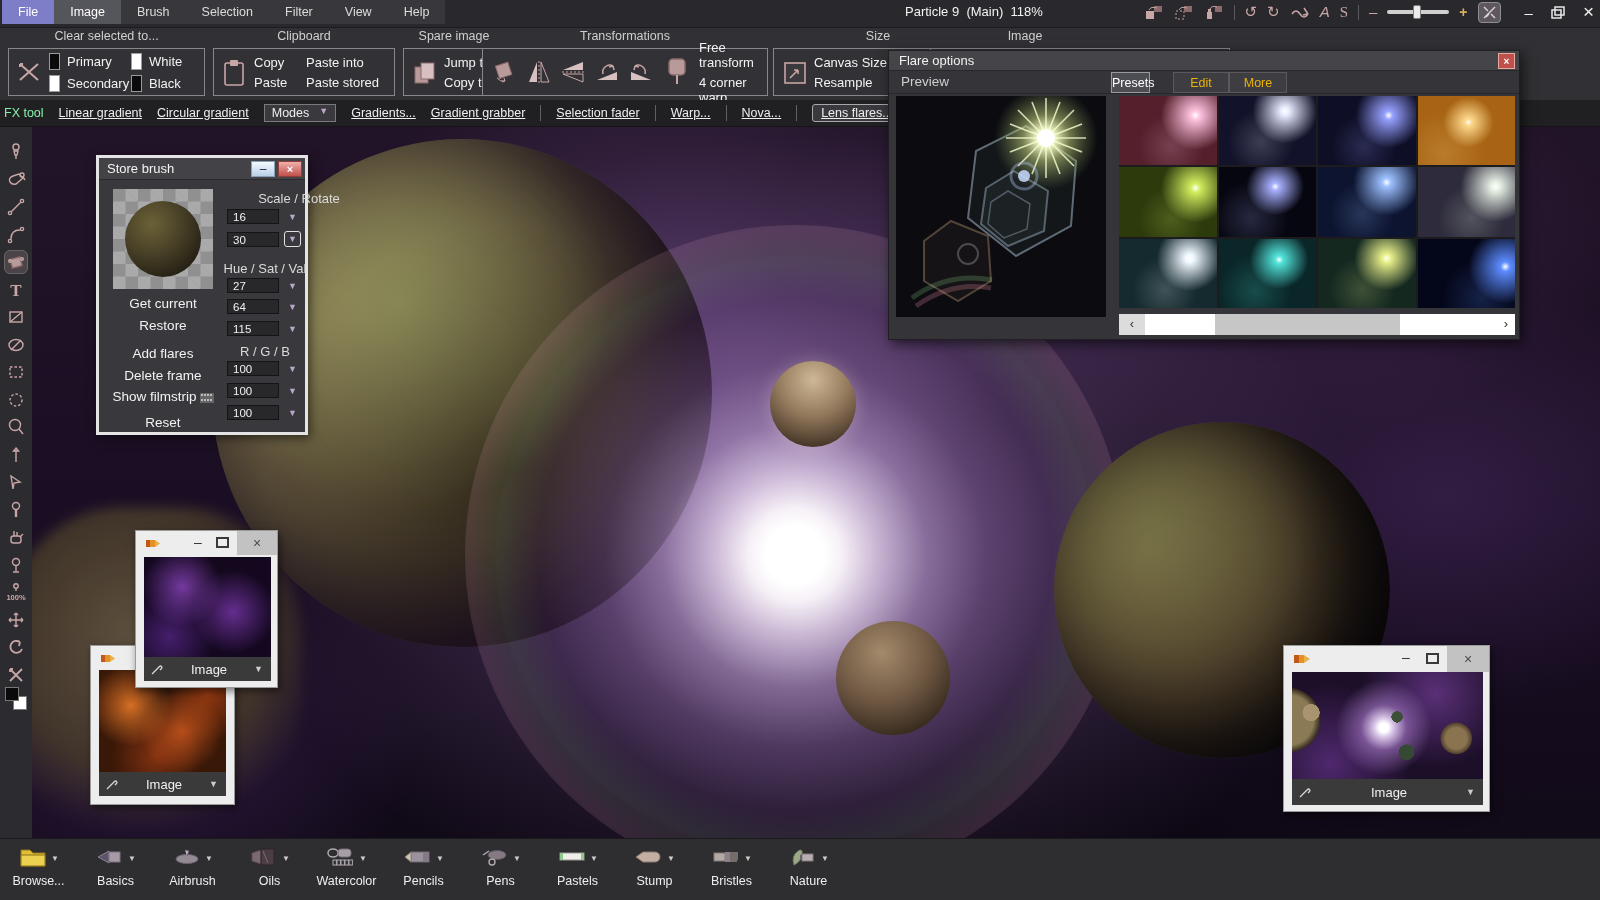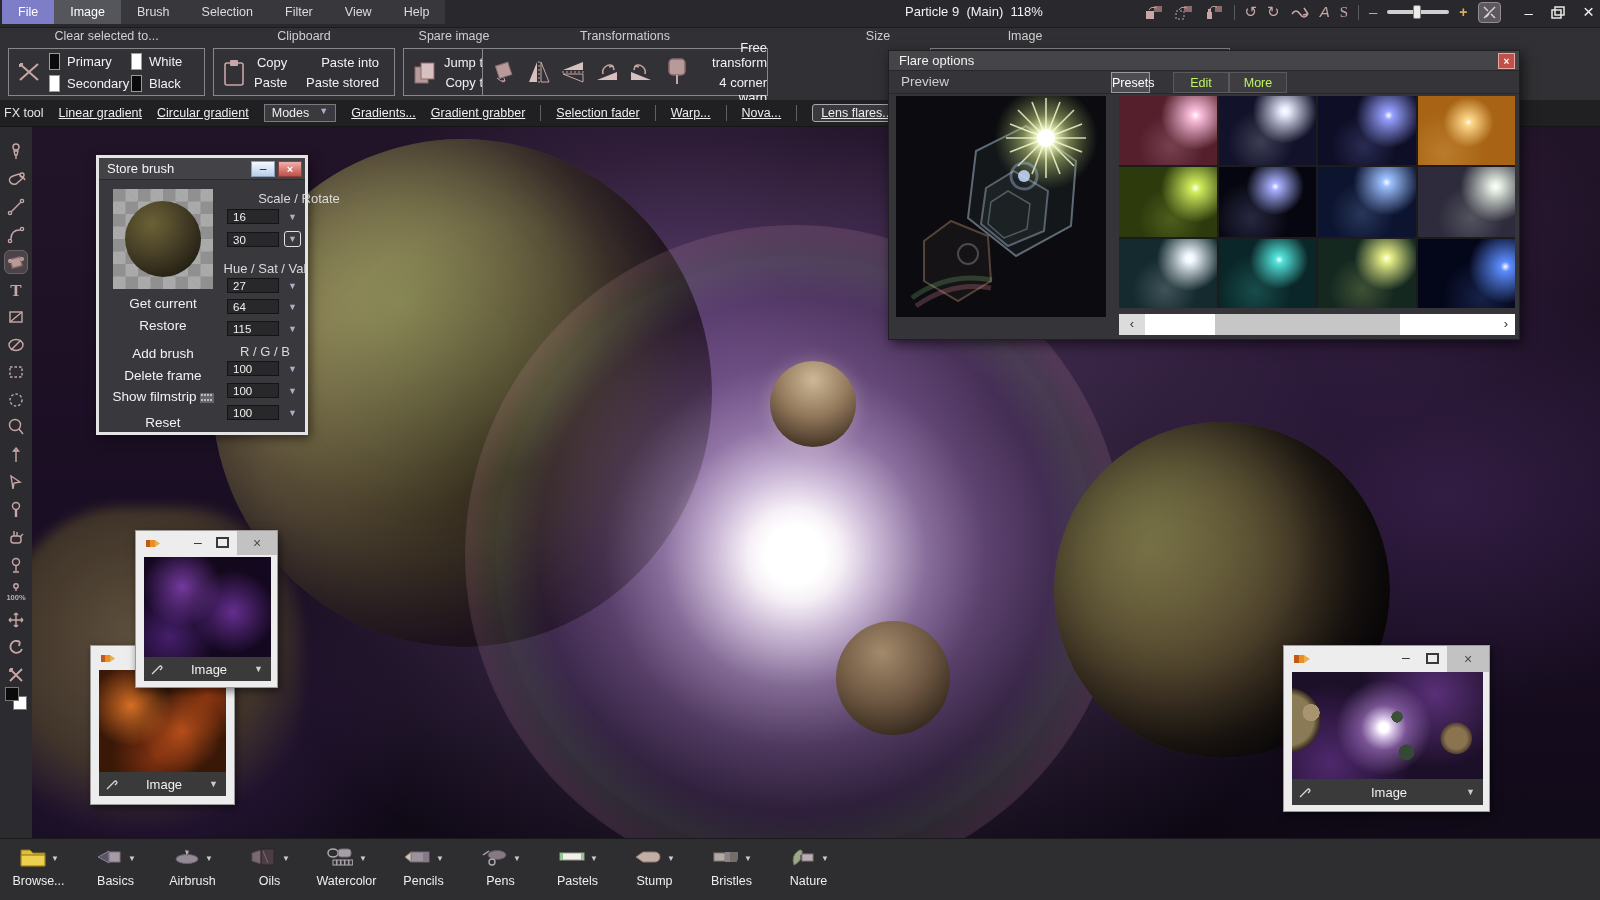--- a/index.html
+++ b/index.html
@@ -1,18 +1,18 @@
 <!DOCTYPE html>
 <html><head>
 <meta charset="utf-8">
 <style>
   * { margin:0; padding:0; box-sizing:border-box; }
   html,body { width:1600px; height:900px; overflow:hidden; background:#28282c;
     font-family:"Liberation Sans", sans-serif; color:#e8e8e8; font-size:12px; }
-  .abs { position:absolute;text-align:right; }
+  .abs { position:absolute; }
 
   
   #topbar { position:absolute; left:0; top:0; width:1600px; height:28px; background:#29292d; border-bottom:1px solid #1c1c1f; z-index:50; }
   #menu-tabs { position:absolute; left:2px; top:0; height:24px; display:flex; background:#38383c; }
   .menu-tab { height:24px; line-height:24px; padding:0 16px; color:#dcdcdc; font-size:12.5px; cursor:default; }
   .menu-tab.active { background:#55555c; color:#fff; }
   .menu-tab.highlighted { background:#7d7dc8; color:#fff; }
   #doc-title { position:absolute; left:905px; top:0; height:24px; line-height:24px; color:#f2f2f2; font-size:13px; white-space:pre; }
   #topbar-right { position:absolute; right:6px; top:0; height:24px; display:flex; align-items:center; gap:10px; }
   .tb-ic { color:#c9a6a6; font-size:15px; line-height:22px; }
@@ -28,21 +28,21 @@
   #ribbon { position:absolute; left:0; top:24px; width:1600px; height:76px; background:#313135; z-index:10; }
   .rgroup { position:absolute; top:24px; height:48px; border:1px solid #87878a; background:#323236; }
   .rlabel { position:absolute; top:4px; height:16px; line-height:16px; width:100%; text-align:center; color:#cfcfcf; font-size:12.5px; }
   .ritem { color:#f2f2f2; font-size:13px; cursor:default; }
   .swatch { display:inline-block; width:11px; height:17px; border:1px solid #9a9a9a; vertical-align:middle; }
   .rcol { display:flex; flex-direction:column; justify-content:center; gap:5px; height:100%; }
   .rrow { display:flex; align-items:center; gap:7px; }
 
   
   #fxbar { position:absolute; left:0; top:100px; width:1600px; height:27px; background:#202023; border-bottom:1px solid #151517; display:flex; align-items:center; gap:15px; padding-left:4px; z-index:10; }
-  #fx-label { color:#e5e5e5; font-size:12.5px; }
+  #fx-label { color:#86efac; font-size:12.5px; }
   .fx-link { color:#eeeeee; font-size:12.5px; text-decoration:underline; cursor:default; white-space:nowrap; }
   .fx-drop { display:flex; align-items:flex-start; gap:10px; background:#3a3a3e; border:1px solid #7a7a7e; padding:1px 7px; text-decoration:none; }
   .fx-drop .da { color:#b9a7c9; font-size:9px; }
   .fx-active { border:1px solid #a8a8ac; border-radius:3px; padding:1px 8px; background:#3a3a3e; }
   .fx-div { width:1px; height:16px; background:#606064; }
 
   
   #lefttools { position:absolute; left:0; top:127px; width:32px; height:711px; background:#2c2c30; z-index:10; }
   .ltool { position:absolute; left:4px; width:24px; height:24px; display:flex; align-items:center; justify-content:center; }
   .ltool svg { stroke:#c9a6a6; fill:none; stroke-width:1.4; }
@@ -117,21 +117,21 @@
   .sb-da.boxed { border:1px solid #e0e0e0; border-radius:3px; padding:2px 3px; margin-left:5px; }
   #sb-film { display:inline-block; vertical-align:-2px; margin-left:3px; }
 
   
   #flaredlg { position:absolute; left:888px; top:50px; width:632px; height:290px; background:#353539; border:1px solid #202022; box-shadow:3px 4px 12px rgba(0,0,0,.6); z-index:45; }
   #fd-title { position:relative; height:20px; background:#454549; border-bottom:1px solid #28282b; }
   #fd-title .t { position:absolute; left:10px; top:0; line-height:20px; color:#f2f2f2; font-size:13px; }
   #fd-close { position:absolute; right:4px; top:2px; width:17px; height:16px; background:#c0504a; border:1px solid #e8a8a0; text-align:center; line-height:15px; color:#fff; font-size:10px; font-weight:bold; }
   #fd-tabs { position:relative; height:23px; background:#353539; border-bottom:1px solid #28282b; }
   #fd-preview-lbl { position:absolute; left:12px; top:0; line-height:22px; color:#cfcfcf; font-size:13.5px; }
-  .fd-tab { position:absolute; top:1px; height:21px; line-height:21px; text-align:center; color:#bef264; font-size:12.5px; background:#3d3d42; border:1px solid #5a5a5e; }
+  .fd-tab { position:absolute; top:1px; height:21px; line-height:21px; text-align:center; color:#eab308; font-size:12.5px; background:#3d3d42; border:1px solid #5a5a5e; }
   .fd-tab.active { background:#4d4d54; border:1px solid #9a9a9e; color:#ffffff; }
   #fd-preview { position:absolute; left:7px; top:45px; width:210px; height:221px; background:#0c0c10; }
   #fd-grid { position:absolute; left:230px; top:45px; width:396px; height:212px; display:grid;
     grid-template-columns:repeat(4,1fr); grid-template-rows:repeat(3,1fr); gap:2px; background:#1c1c1f; }
   .preset { width:100%; height:100%; }
   #fd-scroll { position:absolute; left:230px; top:263px; width:396px; height:21px; background:#ffffff; display:flex; }
   #fd-sl { width:26px; height:21px; background:#dcdcdc; color:#333; text-align:center; line-height:20px; font-size:13px; }
   #fd-thumb { position:absolute; left:96px; top:0; width:185px; height:21px; background:#c6c6c6; }
   #fd-sr { position:absolute; right:0; top:0; width:18px; height:21px; color:#333; text-align:center; line-height:20px; font-size:13px; }
 
@@ -302,20 +302,30 @@
           <rect x="4" y="2" width="16" height="16" rx="4" fill="#b89a9a" stroke="#8a6a6a" stroke-width="1.5"></rect>
           <path d="M12 18 v9" stroke="#c9a6a6" stroke-width="2"></path>
         </svg></span>
     <div class="rcol abs" style="left:216px;">
       <span class="ritem">Free transform</span>
       <span class="ritem">4 corner warp</span>
     </div>
   </div>
 
   <div class="rlabel abs" style="left:773px; width:210px;">Size</div>
+  <div class="rgroup" style="left:773px; width:210px;">
+    <span class="abs" style="left:8px; top:11px;"><svg width="26" height="26">
+          <rect x="3" y="3" width="20" height="20" fill="#3a3a3e" stroke="#c9a6a6" stroke-width="1.6"></rect>
+          <path d="M8 18 L16 10 M16 10 l-4 0 M16 10 l0 4" stroke="#c9a6a6" fill="none" stroke-width="1.6"></path>
+        </svg></span>
+    <div class="rcol abs" style="left:40px;">
+      <span class="ritem">Canvas Size</span>
+      <span class="ritem">Resample</span>
+    </div>
+  </div>
 
   <div class="rlabel abs" style="left:930px; width:190px;">Image</div>
   <div class="rgroup" style="left:930px; width:300px;"></div>
 </div>
 
 <div id="fxbar">
   <span id="fx-label">FX tool</span>
 <span class="fx-link">Linear gradient</span>
     <span class="fx-link">Circular gradient</span>
     <span class="fx-link fx-drop">Modes<span class="da">▼</span></span>
@@ -576,21 +586,21 @@
       <span class="sb-val">64</span>
       <span class="sb-da">▼</span>
     </div>
   <div class="sb-combo" style="top:163px;">
       <span class="sb-val">115</span>
       <span class="sb-da">▼</span>
     </div>
 
   <span class="sb-btn" style="top:138px;">Get current</span>
   <span class="sb-btn" style="top:160px;">Restore</span>
-  <span class="sb-btn" style="top:188px;">Add brush</span>
+  <span class="sb-btn" style="top:188px;">Add flares</span>
   <span class="sb-btn" style="top:210px;">Delete frame</span>
   <span class="sb-btn" style="top:231px;"><span>Show filmstrip</span><span id="sb-film"><svg width="14" height="10">
           <rect x="0" y="0" width="14" height="10" fill="#666"></rect>
           <rect x="1" y="1" width="2" height="2" fill="#bbb"></rect>
           <rect x="4" y="1" width="2" height="2" fill="#bbb"></rect>
           <rect x="7" y="1" width="2" height="2" fill="#bbb"></rect>
           <rect x="10" y="1" width="2" height="2" fill="#bbb"></rect>
           <rect x="1" y="6" width="2" height="2" fill="#bbb"></rect>
           <rect x="4" y="6" width="2" height="2" fill="#bbb"></rect>
           <rect x="7" y="6" width="2" height="2" fill="#bbb"></rect>

